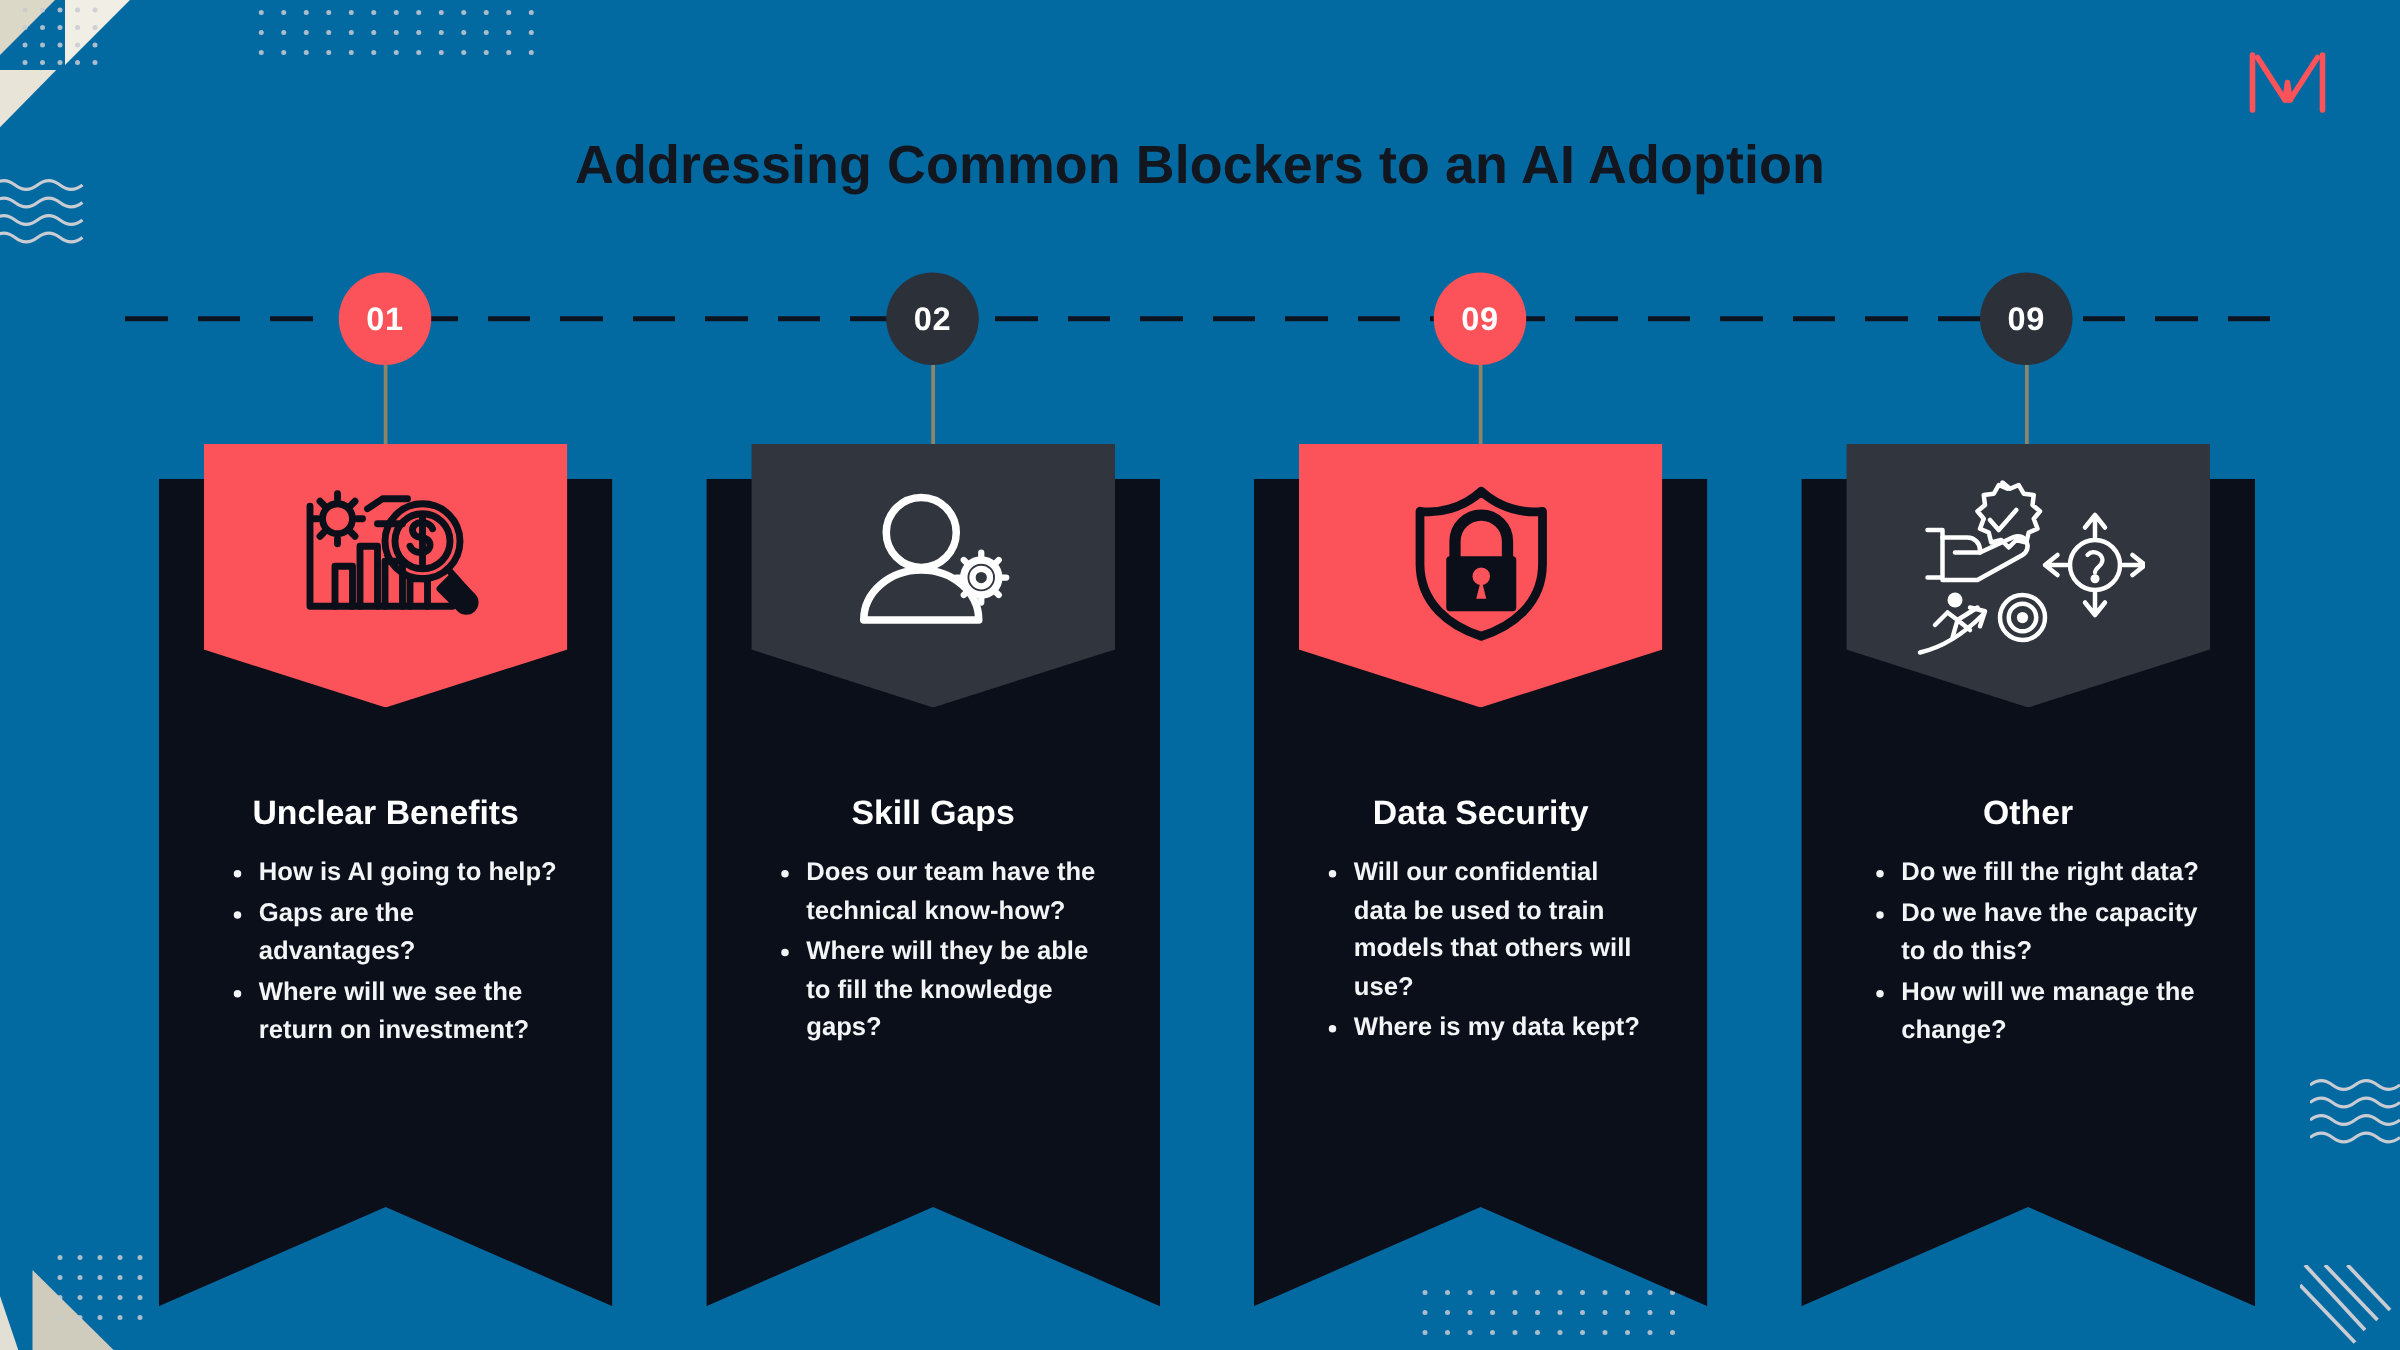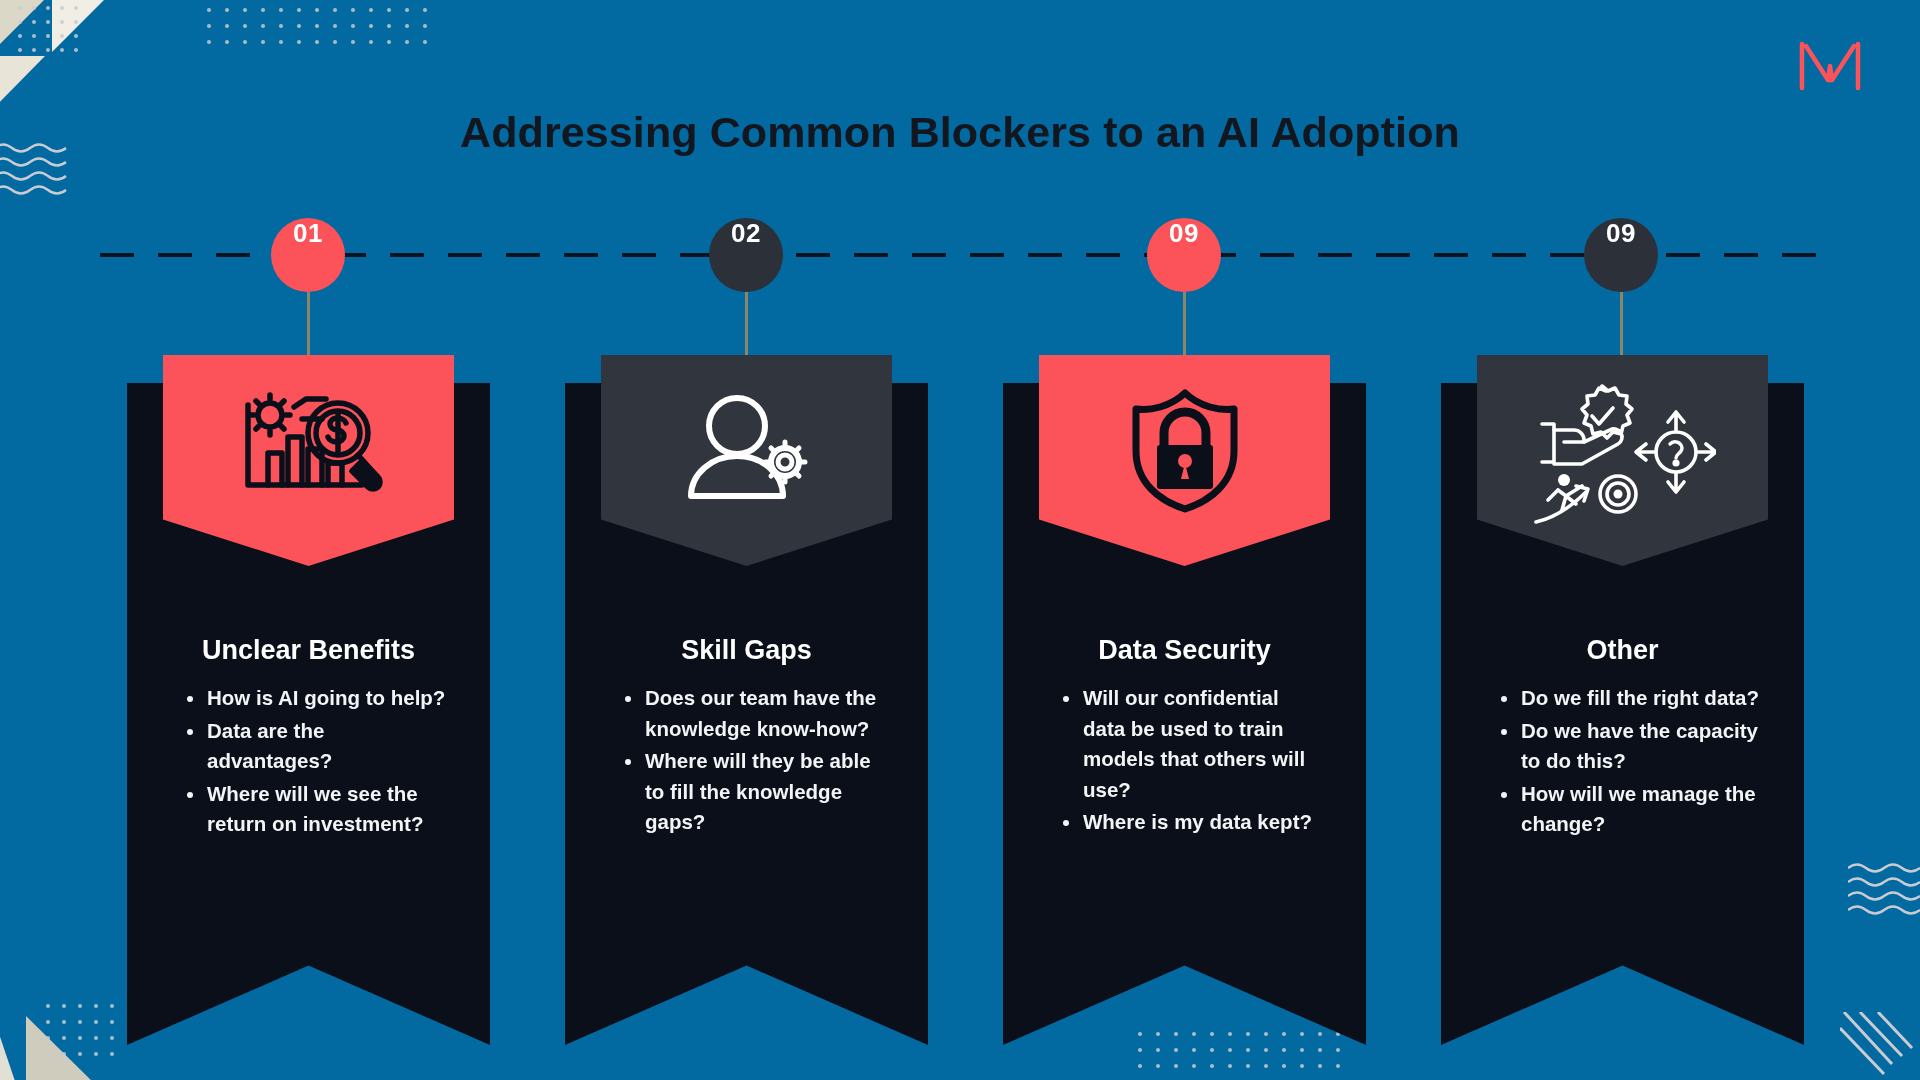--- a/index.html
+++ b/index.html
@@ -27,21 +27,21 @@
   }
 
   
   .timeline {
     position: absolute; top: 253px; left: 100px; width: 1726px; height: 4px;
     background-image: repeating-linear-gradient(to right, #0c1420 0 34px, transparent 34px 58px);
   }
   .badge {
     position: absolute; top: 218px;
     width: 74px; height: 74px; border-radius: 50%;
-    display: flex; align-items: flex-start; justify-content: center;
+    display: flex; align-items: center; justify-content: center;
     font-size: 26px; font-weight: 700; color: #ffffff; letter-spacing: .5px;
     z-index: 4;
   }
   .badge.red  { background: #fb5359; }
   .badge.dark { background: #2b3039; }
   .stem {
     position: absolute; top: 292px; width: 3px; height: 64px;
     background: #8e8567; z-index: 1;
   }
 
@@ -315,41 +315,41 @@
           <path d="M124 66 L140 84"></path>
           <path d="M128 72 L144 88 a7 7 0 0 1 -10 10 L118 82 Z" fill="#0a0f1a"></path>
           <path d="M112 34 a9 7 0 0 0 -9 -5 a7 6 0 0 0 0 12 a7 6 0 0 1 0 12 a9 7 0 0 1 -9 -5"></path>
           <path d="M104 24 L104 62"></path>
         </g>
       </svg>
     </div>
     <div class="card-title">Unclear Benefits</div>
     <ul class="bullets">
       <li>How is AI going to help?</li>
-      <li>Data are the advantages?</li>
+      <li>Gaps are the advantages?</li>
       <li>Where will we see the return on investment?</li>
     </ul>
   </div>
 
   <div class="card" style="left:565px;">
     <div class="card-body"></div>
     <div class="ribbon dark">
       <svg width="136" height="118" viewBox="0 0 136 118" style="margin-top:-24px;">
         <g fill="none" stroke="#ffffff" stroke-width="6" stroke-linecap="round" stroke-linejoin="round">
           <circle cx="58" cy="36" r="28"></circle>
           <path d="M12 106 a46 40 0 0 1 92 0 Z"></path>
           <circle cx="106" cy="72" r="14"></circle>
           <circle cx="106" cy="72" r="7" stroke-width="5"></circle>
           <path d="M106 52 L106 58 M106 86 L106 92 M86 72 L92 72 M120 72 L126 72 M92 58 L96 62 M116 82 L120 86 M120 58 L116 62 M92 86 L96 82" stroke-width="5"></path>
         </g>
       </svg>
     </div>
     <div class="card-title">Skill Gaps</div>
     <ul class="bullets">
-      <li>Does our team have the knowledge know-how?</li>
+      <li>Does our team have the technical know-how?</li>
       <li>Where will they be able to fill the knowledge  gaps?</li>
     </ul>
   </div>
 
   <div class="card" style="left:1003px;">
     <div class="card-body"></div>
     <div class="ribbon red">
       <svg width="118" height="126" viewBox="0 0 118 126" style="margin-top:-22px;">
         <path d="M59 6 C44 20 24 24 10 22 L10 64 C10 96 34 114 59 122 C84 114 108 96 108 64 L108 22 C94 24 74 20 59 6 Z" fill="none" stroke="#0a0f1a" stroke-width="7" stroke-linejoin="round"></path>
         <path d="M38 60 L38 46 a21 21 0 0 1 42 0 L80 60" fill="none" stroke="#0a0f1a" stroke-width="9"></path>

